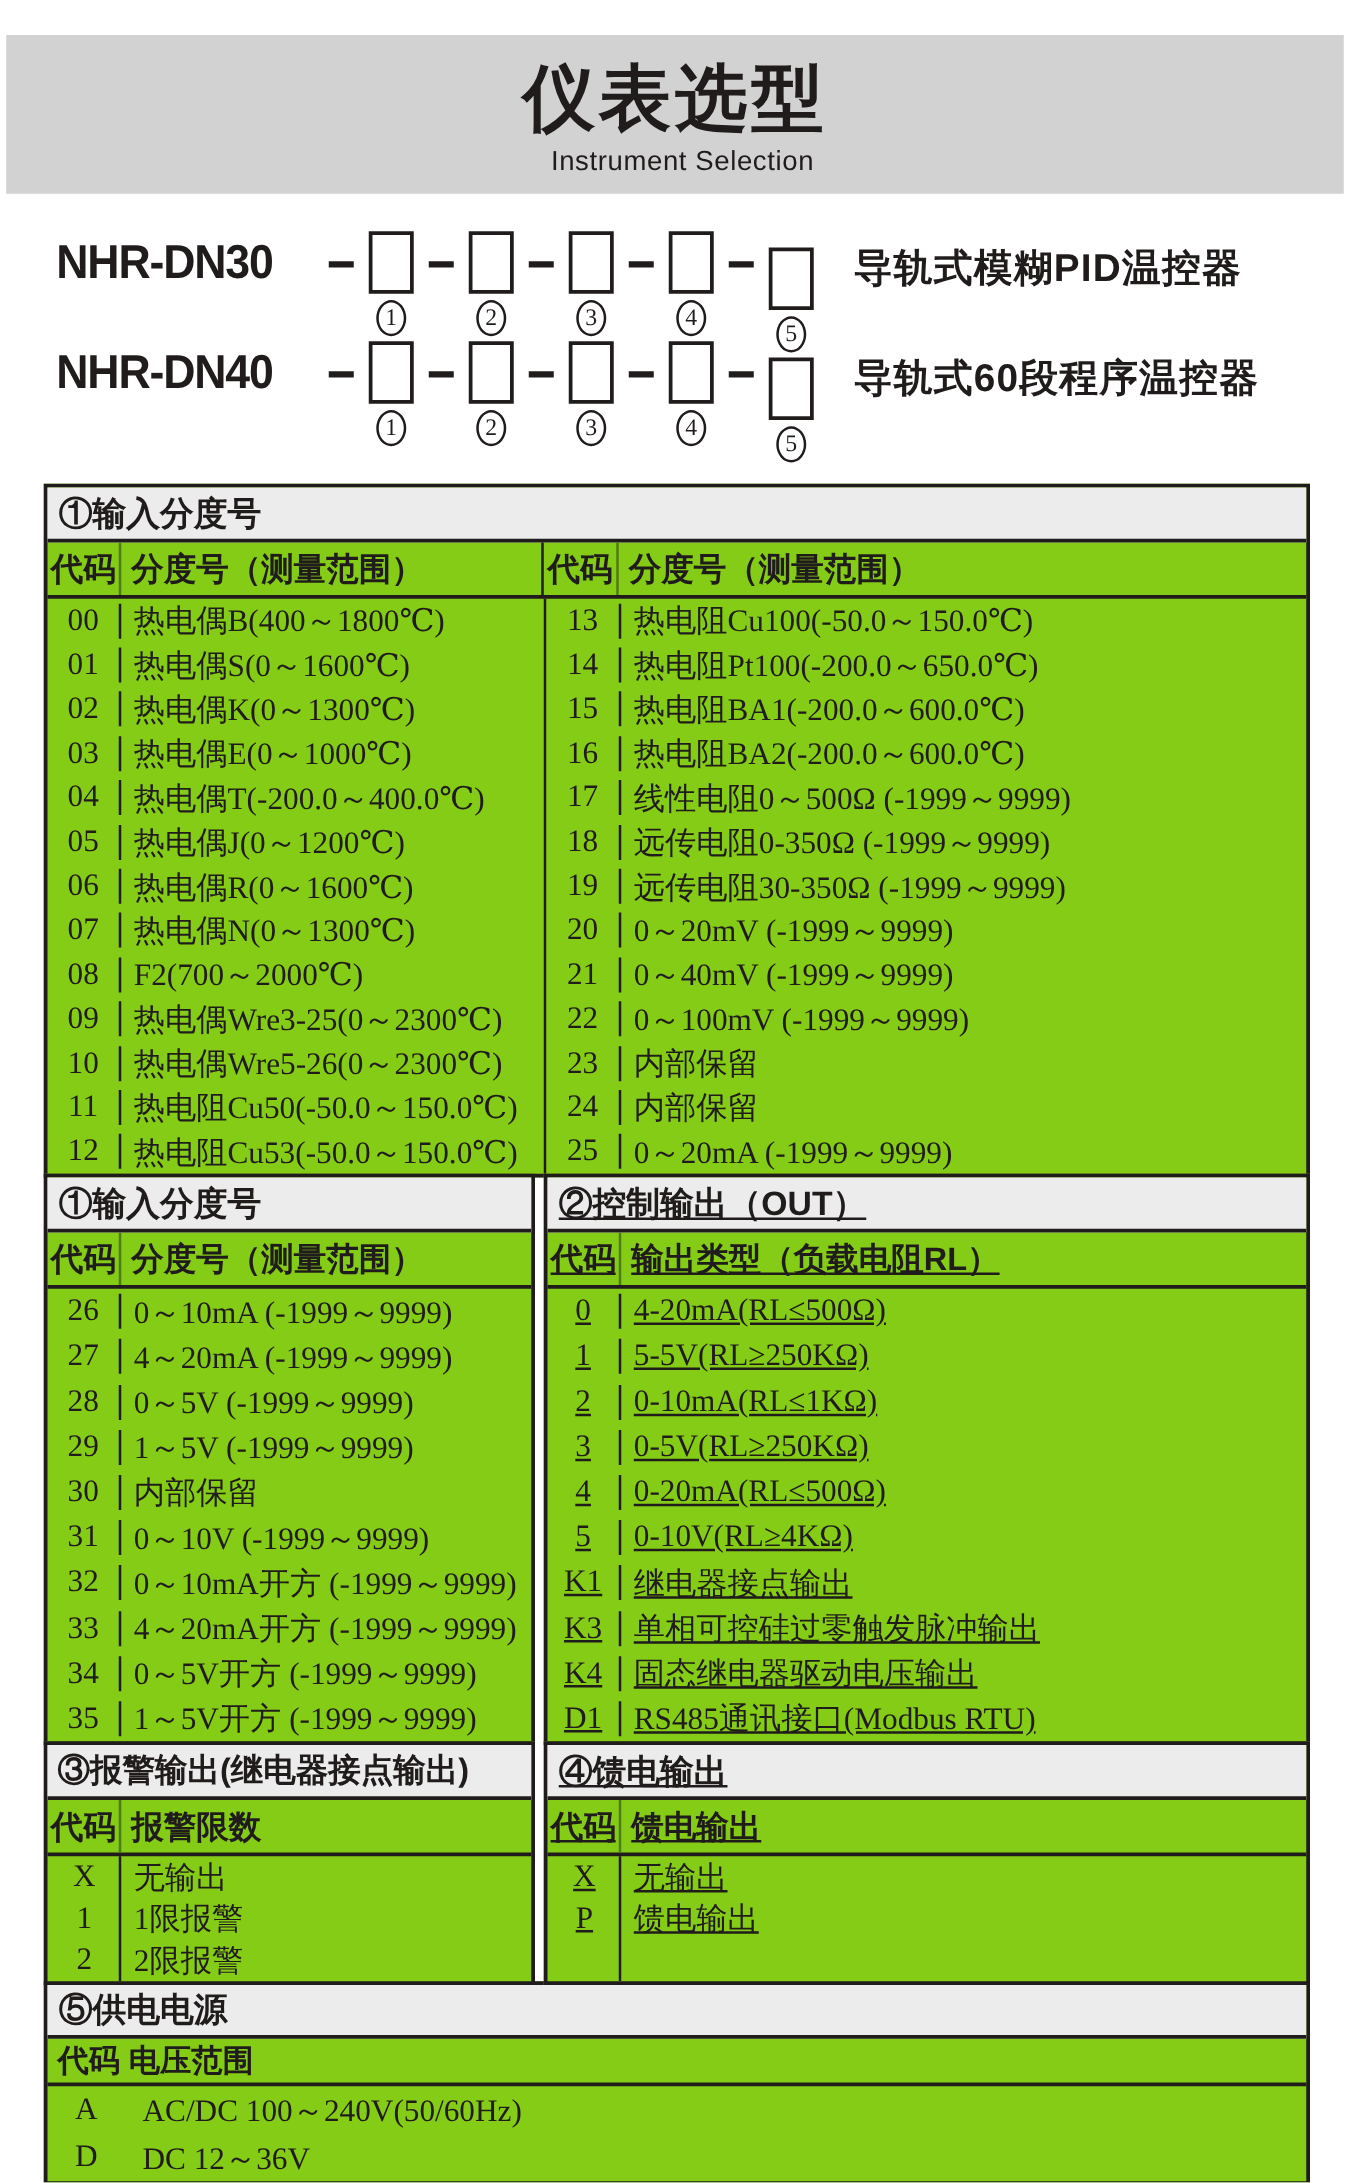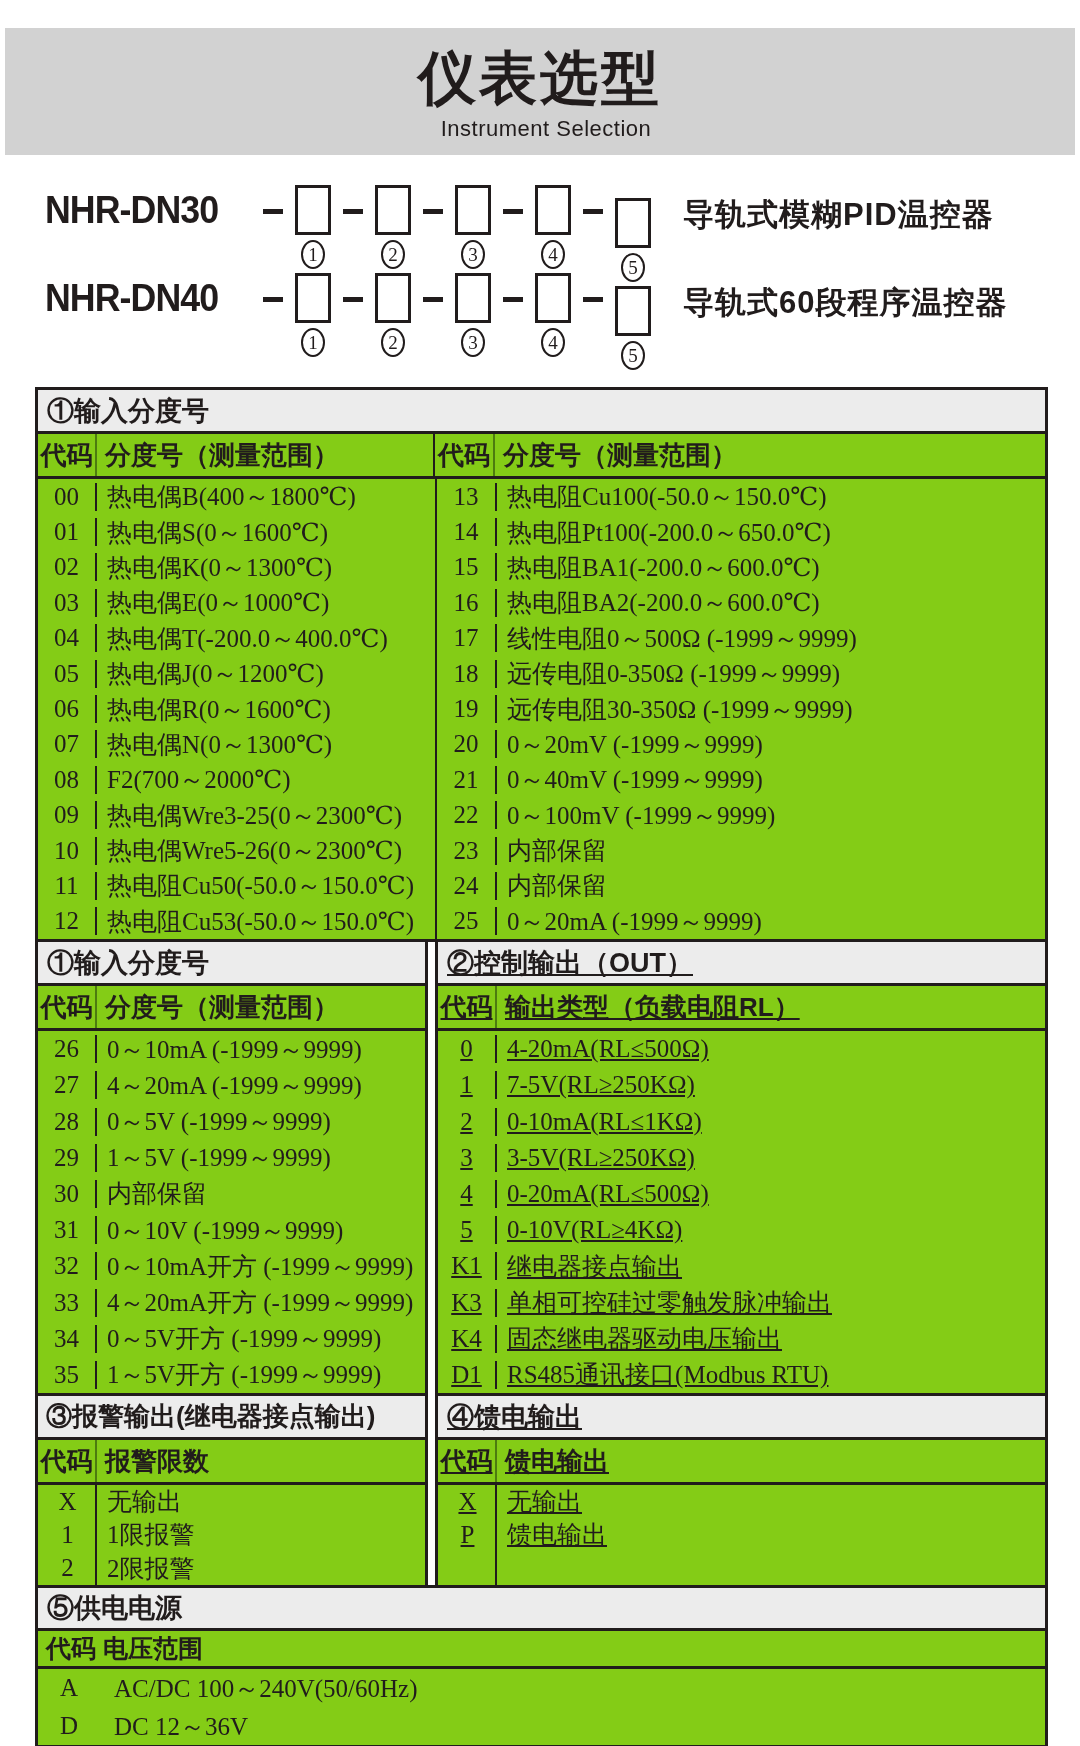--- a/index.html
+++ b/index.html
@@ -366,31 +366,31 @@
         <div class="tbody">
           <div class="colstack">
 
               <div class="row">
                 <span class="cell-c">0</span>
                 <span class="cell-d">4-20mA(RL≤500Ω)</span>
               </div>
 
               <div class="row">
                 <span class="cell-c">1</span>
-                <span class="cell-d">7-5V(RL≥250KΩ)</span>
+                <span class="cell-d">5-5V(RL≥250KΩ)</span>
               </div>
 
               <div class="row">
                 <span class="cell-c">2</span>
                 <span class="cell-d">0-10mA(RL≤1KΩ)</span>
               </div>
 
               <div class="row">
                 <span class="cell-c">3</span>
-                <span class="cell-d">3-5V(RL≥250KΩ)</span>
+                <span class="cell-d">0-5V(RL≥250KΩ)</span>
               </div>
 
               <div class="row">
                 <span class="cell-c">4</span>
                 <span class="cell-d">0-20mA(RL≤500Ω)</span>
               </div>
 
               <div class="row">
                 <span class="cell-c">5</span>
                 <span class="cell-d">0-10V(RL≥4KΩ)</span>

